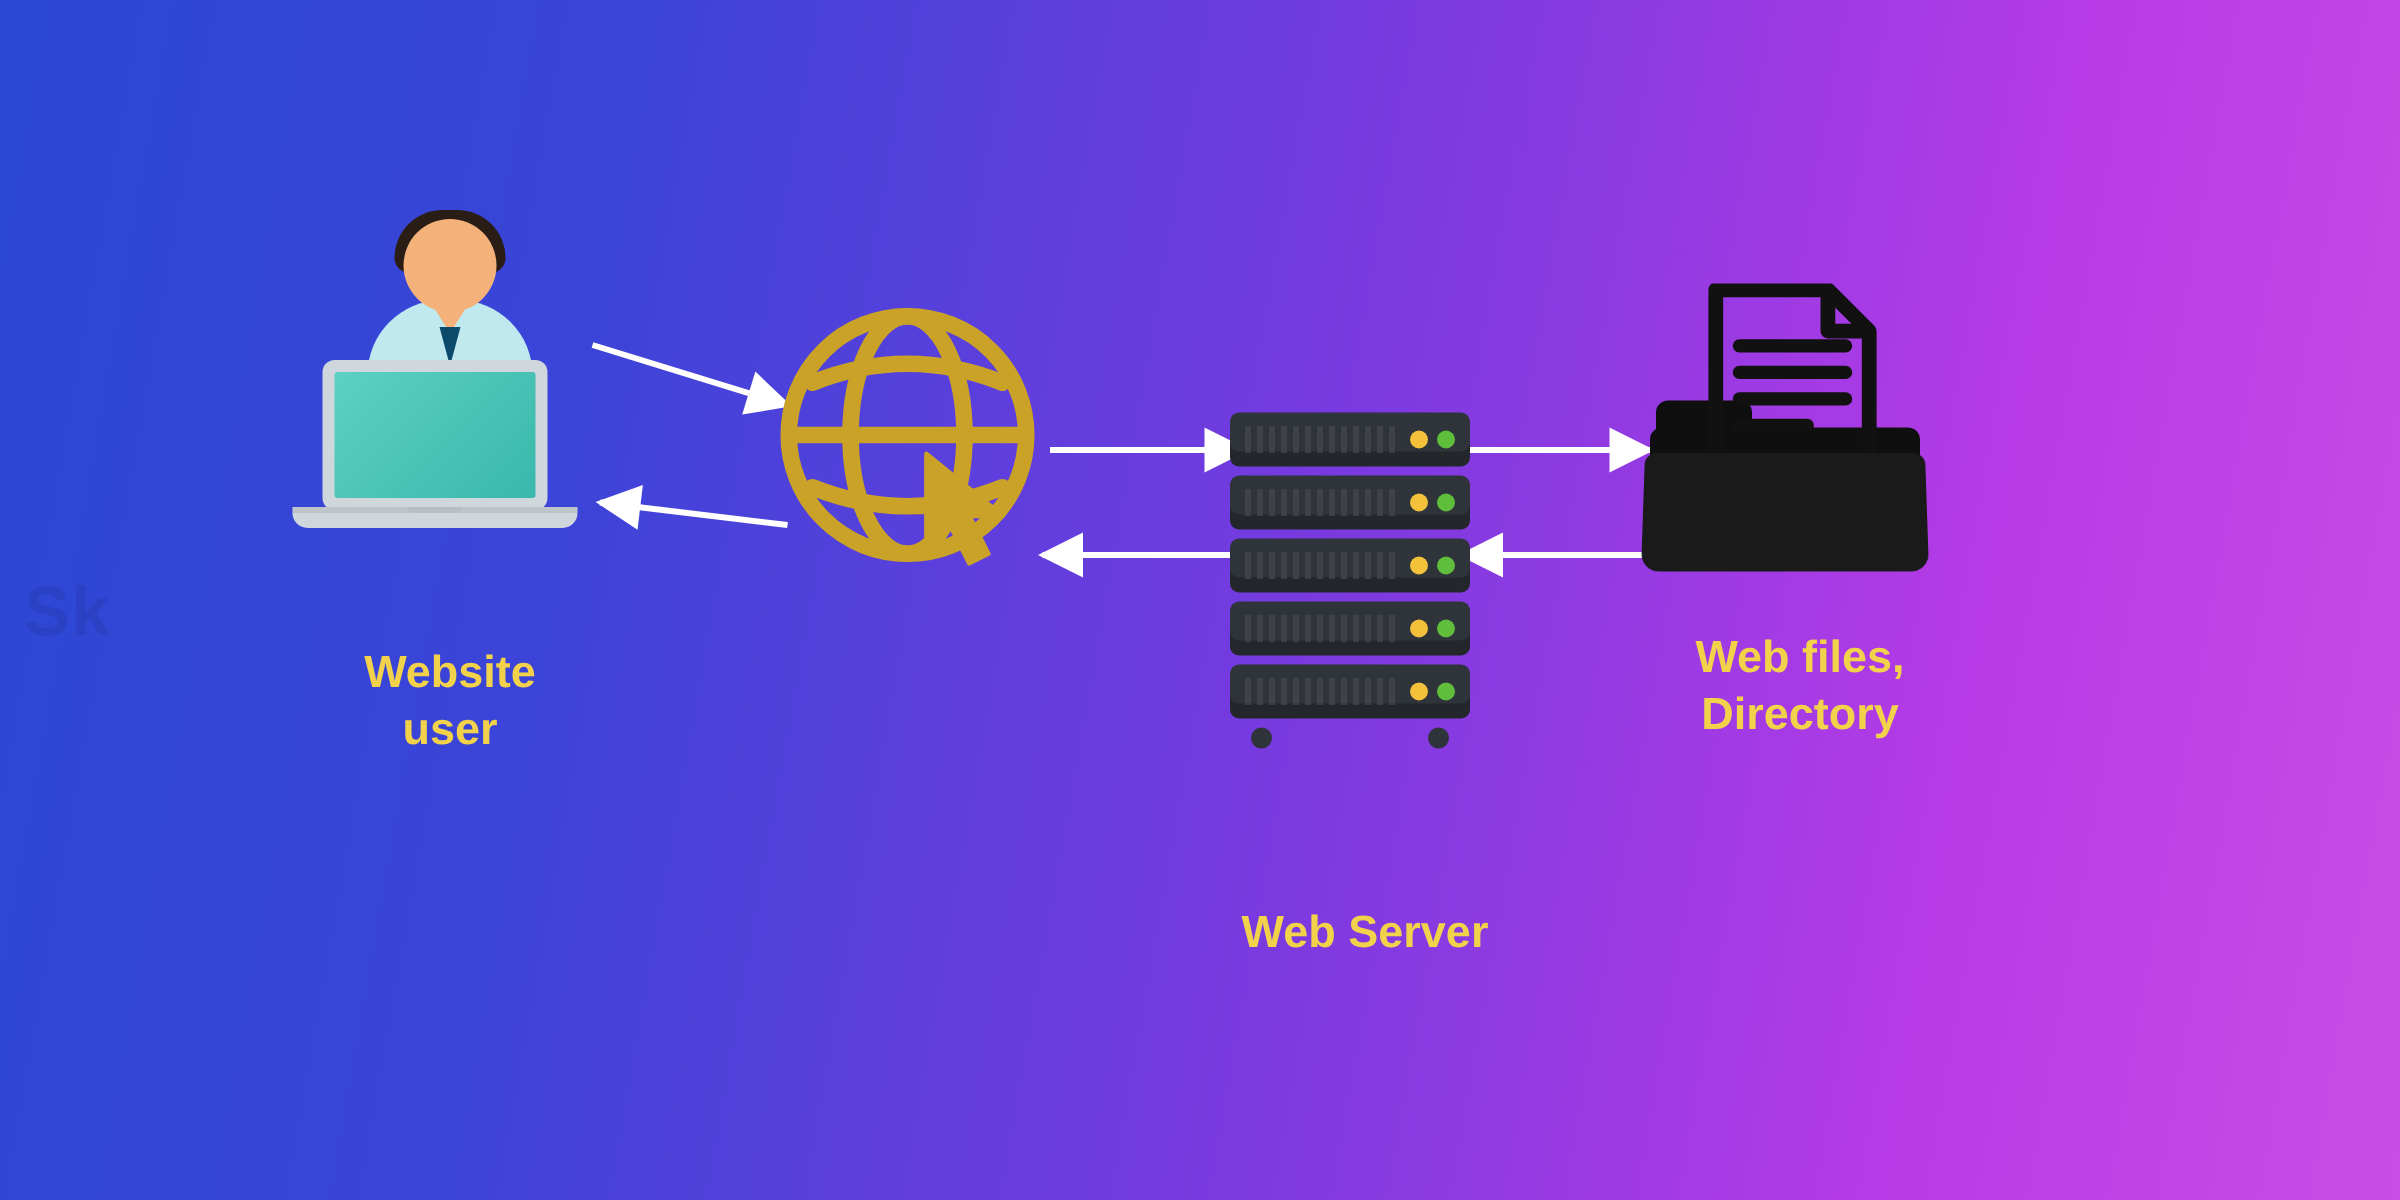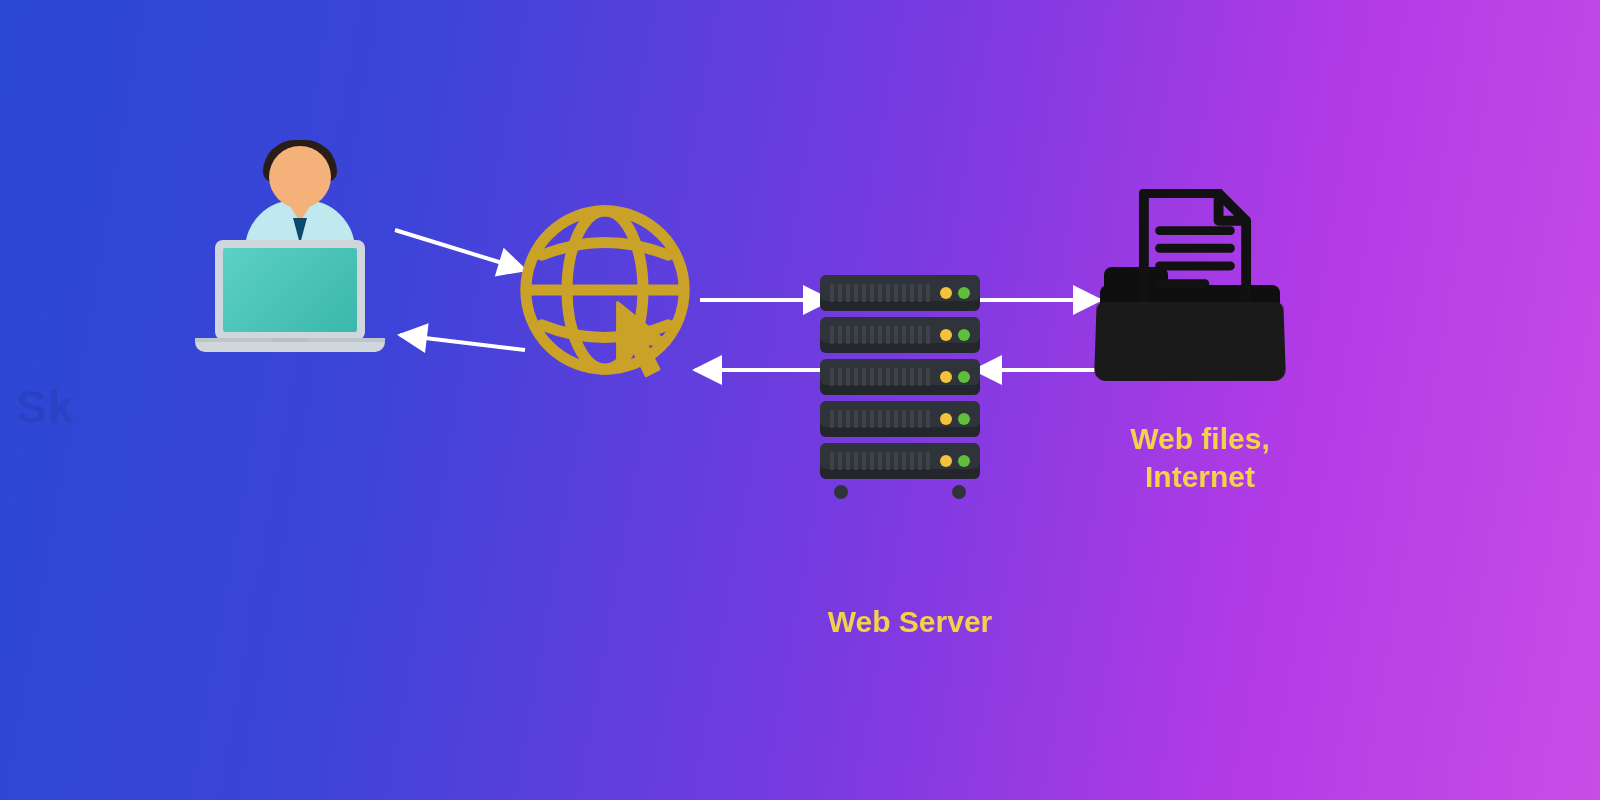--- a/index.html
+++ b/index.html
@@ -151,20 +151,22 @@
       <div class="laptop">
         <div class="laptop-screen">
             <div class="laptop-inner"></div>
           </div>
         <div class="laptop-base">
             <div class="laptop-notch"></div>
           </div>
       </div>
     </div>
   </div>
+  <div class="label" style="position:absolute; left:190px; top:430px; width:220px; text-align:center;">Website
+user</div>
 
   <div class="node" style="left:510px; top:195px; width:200px;">
     <div class="globe-wrap">
       <svg viewBox="0 0 120 120">
         <g fill="none" stroke="#c9a227" stroke-width="7" stroke-linecap="round">
           <circle cx="60" cy="60" r="50"></circle>
           <ellipse cx="60" cy="60" rx="24" ry="50"></ellipse>
           <line x1="12" y1="60" x2="108" y2="60"></line>
           <path d="M20,38 Q60,22 100,38"></path>
           <path d="M20,82 Q60,98 100,82"></path>
@@ -223,15 +225,15 @@
           <line x1="24" y1="42" x2="96" y2="42"></line>
           <line x1="24" y1="60" x2="96" y2="60"></line>
           <line x1="24" y1="78" x2="96" y2="78"></line>
           <line x1="24" y1="96" x2="70" y2="96"></line>
         </g>
       </svg>
       <div class="folder-front"></div>
     </div>
   </div>
   <div class="label" style="position:absolute; left:1080px; top:420px; width:240px; text-align:center;">Web files,
-Internet</div>
+Directory</div>
 
 </div>
 
 </body></html>

